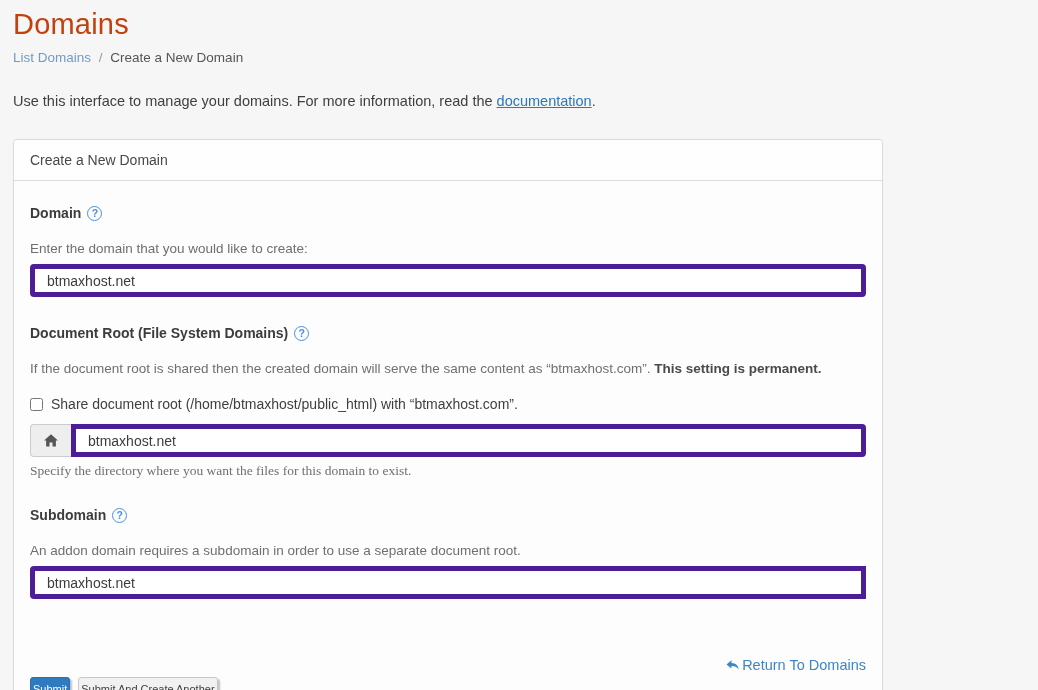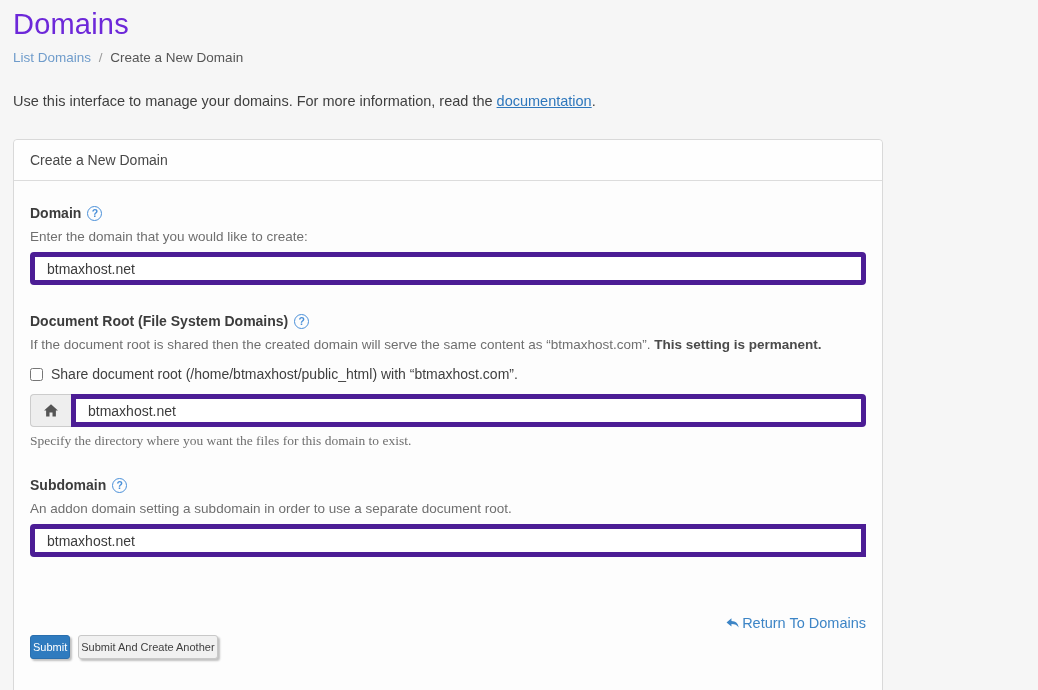--- a/index.html
+++ b/index.html
@@ -9,21 +9,21 @@
     background: #f6f6f6;
     color: #404040;
     font-size: 14px;
     overflow: hidden;
   }
   .container { padding: 8px 0 0 13px; }
 
   .page-title {
     font-size: 29px;
     font-weight: 300;
-    color: #6d28d9;
+    color: #c2410c;
     letter-spacing: 0.2px;
   }
   .breadcrumb {
     margin-top: 9px;
     font-size: 13.5px;
   }
   .breadcrumb a {
     color: #6f9ccb;
     text-decoration: none;
     cursor: pointer;
@@ -79,21 +79,21 @@
     border: 1.4px solid #4a90d9;
     border-radius: 50%;
     color: #4a90d9;
     font-size: 10.5px;
     font-weight: bold;
     cursor: pointer;
     flex: 0 0 auto;
   }
 
   .help-text {
-    margin-top: 8px;
+    margin-top: 20px;
     font-size: 13.5px;
     color: #6f6f6f;
   }
   .desc-bold { font-weight: bold; color: #4a4a4a; }
 
   .form-control {
     display: block;
     width: 100%;
     height: 33px;
     background: #ffffff;
@@ -103,21 +103,21 @@
     font-size: 14px;
     color: #3c3c3c;
     font-family: inherit;
     outline: none;
   }
   .mt8 { margin-top: 8px; }
   .mt12 { margin-top: 12px; }
   .mt6 { margin-top: 6px; font-family: Liberation Serif, serif; }
 
   .checkbox-row {
-    margin-top: 14px;
+    margin-top: 20px;
     display: flex;
     align-items: center;
     gap: 8px;
     font-size: 14px;
     color: #3f3f3f;
   }
   .checkbox-row input { width: 13px; height: 13px; cursor: pointer; }
 
   .input-group { display: flex; width: 100%; }
   .input-group .addon-left {
@@ -232,21 +232,21 @@
           </svg>
         </span>
         <input type="text" class="form-control grouped-left" value="btmaxhost.net" style="">
       </div>
       <div class="help-text mt6">Specify the directory where you want the files for this domain to exist.</div>
 
       <div class="section-label later">
         <span>Subdomain</span>
         <span class="help-icon">?</span>
       </div>
-      <div class="help-text">An addon domain setting a subdomain in order to use a separate document root.</div>
+      <div class="help-text">An addon domain requires a subdomain in order to use a separate document root.</div>
       <div class="input-group mt8">
         <input type="text" class="form-control grouped-right" value="btmaxhost.net" style="">
       </div>
 
       <div class="actions">
         <button class="btn btn-primary">Submit</button>
         <button class="btn btn-default">Submit And Create Another</button>
         <a class="return-link">
           <svg width="15" height="14" viewBox="0 0 16 16">
             <path d="M6.8 2.6 L1.2 7.3 L6.8 12 L6.8 9.1 C10.9 9.1 13.4 10.4 15 13.1 C14.5 8.3 11.8 5.9 6.8 5.6 Z"></path>

